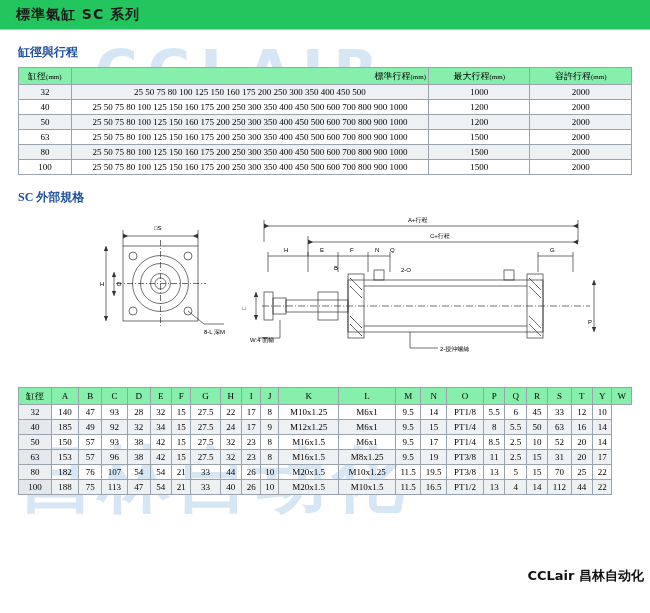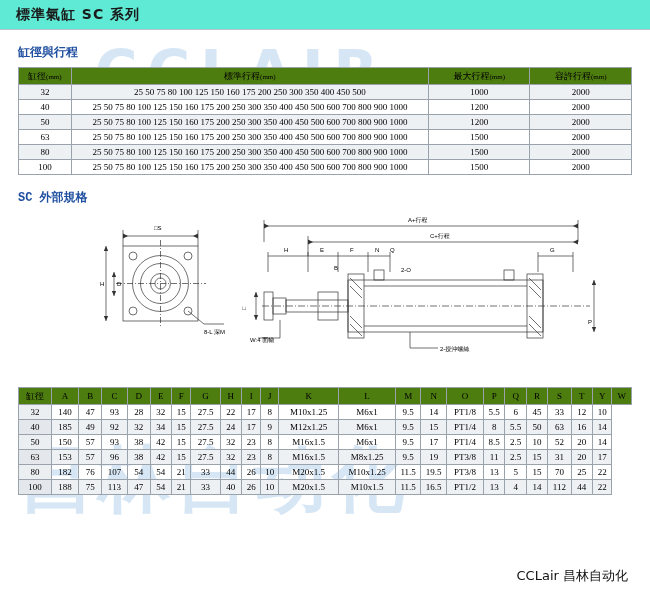--- a/index.html
+++ b/index.html
@@ -7,38 +7,38 @@
   body {
     width:650px; height:613px;
     background:#ffffff;
     font-family:"Liberation Serif", serif;
     color:#000;
     position:relative;
     overflow:hidden;
   }
   .page-header {
     height:30px;
-    background:#5eead4;
+    background:#22c55e;
     border-bottom:1px solid #b9c4d0;
     display:flex;
     align-items:center;
     padding-left:16px;
   }
   .page-header .title {
     font-size:14px;
     font-weight:bold;
     letter-spacing:1px;
     color:#1a1a1a;
     font-family:"DejaVu Sans", sans-serif;
   }
   .section-title {
     color:#1f4fa0;
     font-weight:bold;
     font-size:12px;
-    font-family:Liberation Mono, monospace;
+    font-family:Liberation Serif, serif;
     margin:14px 0 6px 18px;
   }
   
   .wm {
     position:absolute;
     pointer-events:none;
     color:#cfe2f3;
     opacity:0.85;
     font-weight:bold;
     font-family:"DejaVu Sans", sans-serif;
@@ -56,29 +56,29 @@
     position:relative;
     z-index:6;
   }
   table.grid td, table.grid th {
     border:1px solid #9aa3ab;
     text-align:center;
     padding:1px 2px;
     white-space:nowrap;
   }
   table.grid thead th {
-    background:#4d7c0f;
+    background:#86efac;
     font-weight:normal;
     height:17px;
   }
   .t1 { width:614px; }
   .t1 td { height:15px; }
   .t1 .rowalt { background:#eef1f4; }
   .t1 .c-bore { width:52px; }
-  .t1 .c-stroke { width:352px; }
+  .t1 .c-stroke { width:352px;text-align:right; }
   .t1 .c-max { width:100px; }
   .t1 .c-allow { width:100px; }
   .unit { font-size:7px; }
 
   
   .drawing {
     position:relative;
     width:614px;
     height:175px;
     margin:4px auto 0 auto;
@@ -88,24 +88,24 @@
   
   .t2 { width:614px; font-size:9px; }
   .t2 td, .t2 th { height:15px; padding:0 1px; }
   .t2 thead th { background:#d9dde2; }
   .t2 td:first-child { background:#eceff2; }
   .t2 .rowalt td { background:#eef1f4; }
   .t2 .rowalt td:first-child { background:#e4e8ec; }
 
   .footer-brand {
     position:absolute;
-    right:22px;
+    right:6px;
     bottom:28px;
     font-size:13px;
-    font-weight:normal;
+    font-weight:bold;
     color:#111;
     font-family:"DejaVu Sans", sans-serif;
     z-index:7;
   }
   .lbl { font-size:6px; font-family:"Liberation Sans", sans-serif; fill:#000; }
 </style>
 </head>
 <body>
 
 <div class="page-header">

